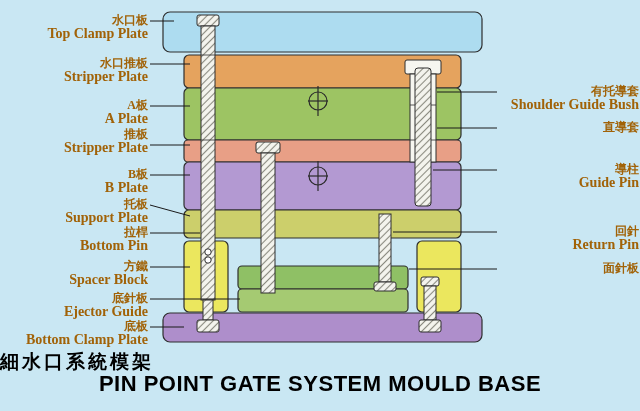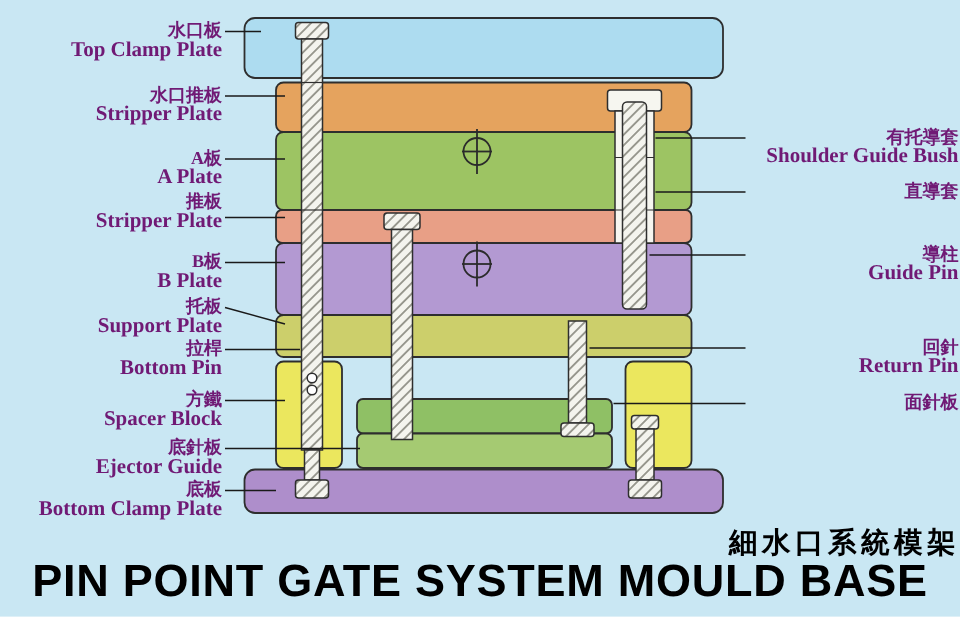--- a/index.html
+++ b/index.html
@@ -9,33 +9,33 @@
     font-family:"Liberation Serif", serif;
   }
   svg.diagram { position:absolute; left:0; top:0; }
   .plates rect { stroke:#2e2e2e; stroke-width:1.2; }
   .pin  { fill:url(#hatch); stroke:#2e2e2e; stroke-width:1; }
   .bush { stroke:#2e2e2e; stroke-width:1; }
   .ln   { stroke:#2e2e2e; stroke-width:0.8; }
   .detail { fill:#ffffff; stroke:#2e2e2e; stroke-width:1; }
   .screw  { stroke:#2b2b2b; fill:none; stroke-width:1.2; }
   .leaders line { stroke:#1a1a1a; stroke-width:1; }
-  .lbl { position:absolute; color:#701a75; font-weight:bold; }
+  .lbl { position:absolute; color:#a16207; font-weight:bold; }
   .lbl .zh { font-size:12px; line-height:13px; white-space:nowrap; }
   .lbl .en { font-size:14px; line-height:13px; white-space:nowrap; }
   .lbl-l { left:2px;  width:146px; text-align:right; }
   .lbl-r { left:501px; width:138px; text-align:right; }
   .title-zh {
-    position:absolute; top:349px; left:0; width:640px; text-align:right;
+    position:absolute; top:349px; left:0; width:640px; text-align:left;
     font-size:19px; font-weight:bold; color:#000; letter-spacing:3px;
   }
   .title-en {
     position:absolute; top:371px; left:0; width:640px; text-align:center;
     font-family:"Liberation Sans", sans-serif;
-    font-size:30px; font-weight:bold; color:#000; letter-spacing:0.5px;
+    font-size:22px; font-weight:bold; color:#000; letter-spacing:0.5px;
   }
 </style>
 </head>
 <body>
 
 <div class="stage">
 
   <svg class="diagram" width="640" height="411" viewBox="0 0 640 411">
     <defs>
       <pattern id="hatch" patternUnits="userSpaceOnUse" width="5" height="5" patternTransform="rotate(45)">

